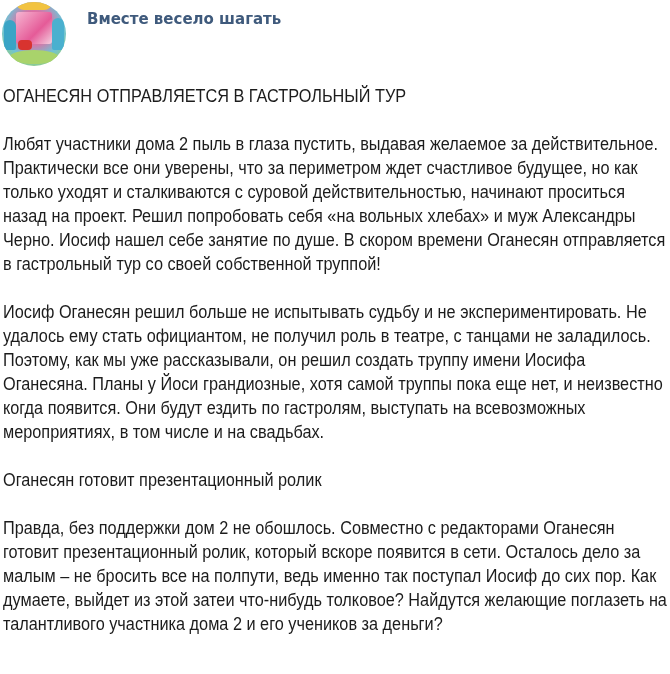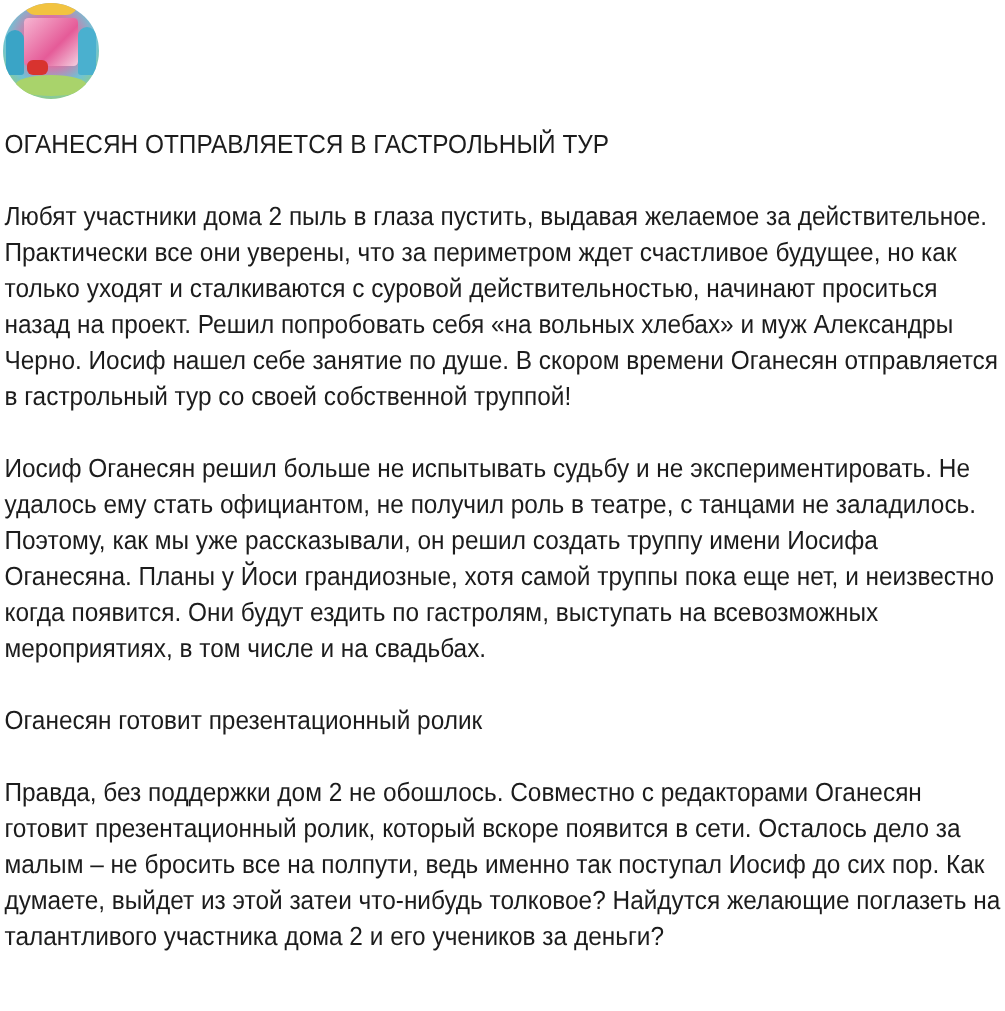--- a/index.html
+++ b/index.html
@@ -98,20 +98,21 @@
 
 <div class="header">
   <div class="avatar">
     <div class="band-top"></div>
     <div class="left-fig"></div>
     <div class="right-fig"></div>
     <div class="panel"></div>
     <div class="heart"></div>
     <div class="bottom"></div>
   </div>
+  <div class="group-name">Вместе весело шагать</div>
 </div>
 
 <div class="content">
   <p class="title">ОГАНЕСЯН ОТПРАВЛЯЕТСЯ В ГАСТРОЛЬНЫЙ ТУР</p>
   <p class="para">Любят участники дома 2 пыль в глаза пустить, выдавая желаемое за действительное. Практически все они уверены, что за периметром ждет счастливое будущее, но как только уходят и сталкиваются с суровой действительностью, начинают проситься назад на проект. Решил попробовать себя «на вольных хлебах» и муж Александры Черно. Иосиф нашел себе занятие по душе. В скором времени Оганесян отправляется в гастрольный тур со своей собственной труппой!</p>
   <p class="para">Иосиф Оганесян решил больше не испытывать судьбу и не экспериментировать. Не удалось ему стать официантом, не получил роль в театре, с танцами не заладилось. Поэтому, как мы уже рассказывали, он решил создать труппу имени Иосифа Оганесяна. Планы у Йоси грандиозные, хотя самой труппы пока еще нет, и неизвестно когда появится. Они будут ездить по гастролям, выступать на всевозможных мероприятиях, в том числе и на свадьбах.</p>
   <p class="subhead">Оганесян готовит презентационный ролик</p>
   <p class="para">Правда, без поддержки дом 2 не обошлось. Совместно с редакторами Оганесян готовит презентационный ролик, который вскоре появится в сети. Осталось дело за малым – не бросить все на полпути, ведь именно так поступал Иосиф до сих пор. Как думаете, выйдет из этой затеи что-нибудь толковое? Найдутся желающие поглазеть на талантливого участника дома 2 и его учеников за деньги?</p>
 </div>
 

